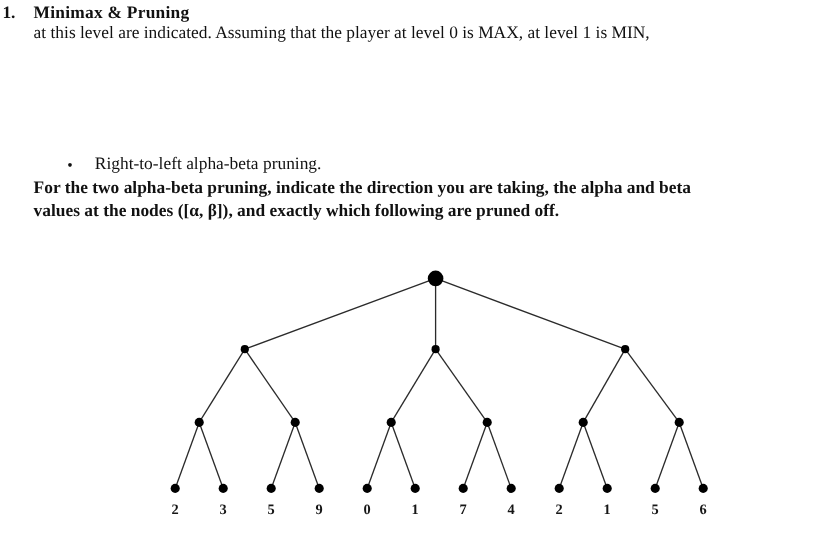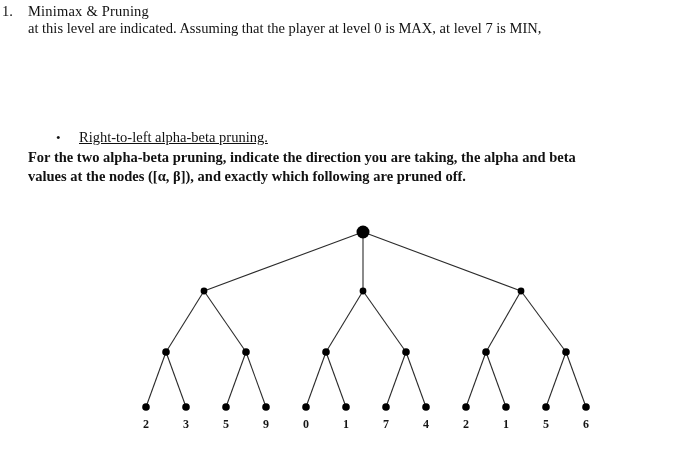--- a/index.html
+++ b/index.html
@@ -24,21 +24,21 @@
     top: 0;
     width: 696px;
   }
 
   .q-heading {
     position: absolute;
     left: 2px;
     top: 2px;
     width: 640px;
     font-size: 14.5px;
-    font-weight: normal;
+    font-weight: bold;
     line-height: 18px;
     white-space: nowrap;
   }
   .q-num {
     display: inline-block;
     width: 26px;
   }
   .q-title {
     display: inline;
     letter-spacing: 0.2px;
@@ -67,21 +67,21 @@
     line-height: 19.4px;
     white-space: nowrap;
   }
   .bullet-dot {
     display: inline-block;
     width: 23px;
     font-size: 13px;
     line-height: 19.4px;
     vertical-align: top;
   }
-  .bullet-text { display: inline; text-decoration: underline; }
+  .bullet-text { display: inline; }
 
   
   .figure {
     position: absolute;
     left: 0;
     top: 205px;
     width: 696px;
     height: 249px;
   }
   .tree-svg {
@@ -112,21 +112,21 @@
 </head>
 <body>
 
 <div class="doc">
 
   <div class="q-heading">
     <span class="q-num">1.</span><span class="q-title">Minimax &amp; Pruning</span>
   </div>
 
   <div class="para para-intro">
-    <span class="para-line">at this level are indicated. Assuming that the player at level 0 is MAX, at level 7 is MIN,</span>
+    <span class="para-line">at this level are indicated. Assuming that the player at level 0 is MAX, at level 1 is MIN,</span>
   </div>
 
   <div class="bullet-row">
     <span class="bullet-dot">•</span><span class="bullet-text">Right-to-left alpha-beta pruning.</span>
   </div>
 
   <div class="para para-outro">
     <span class="para-line">For the two alpha-beta pruning, indicate the direction you are taking, the alpha and beta</span>
     <span class="para-line">values at the nodes ([α, β]), and exactly which following are pruned off.</span>
   </div>

